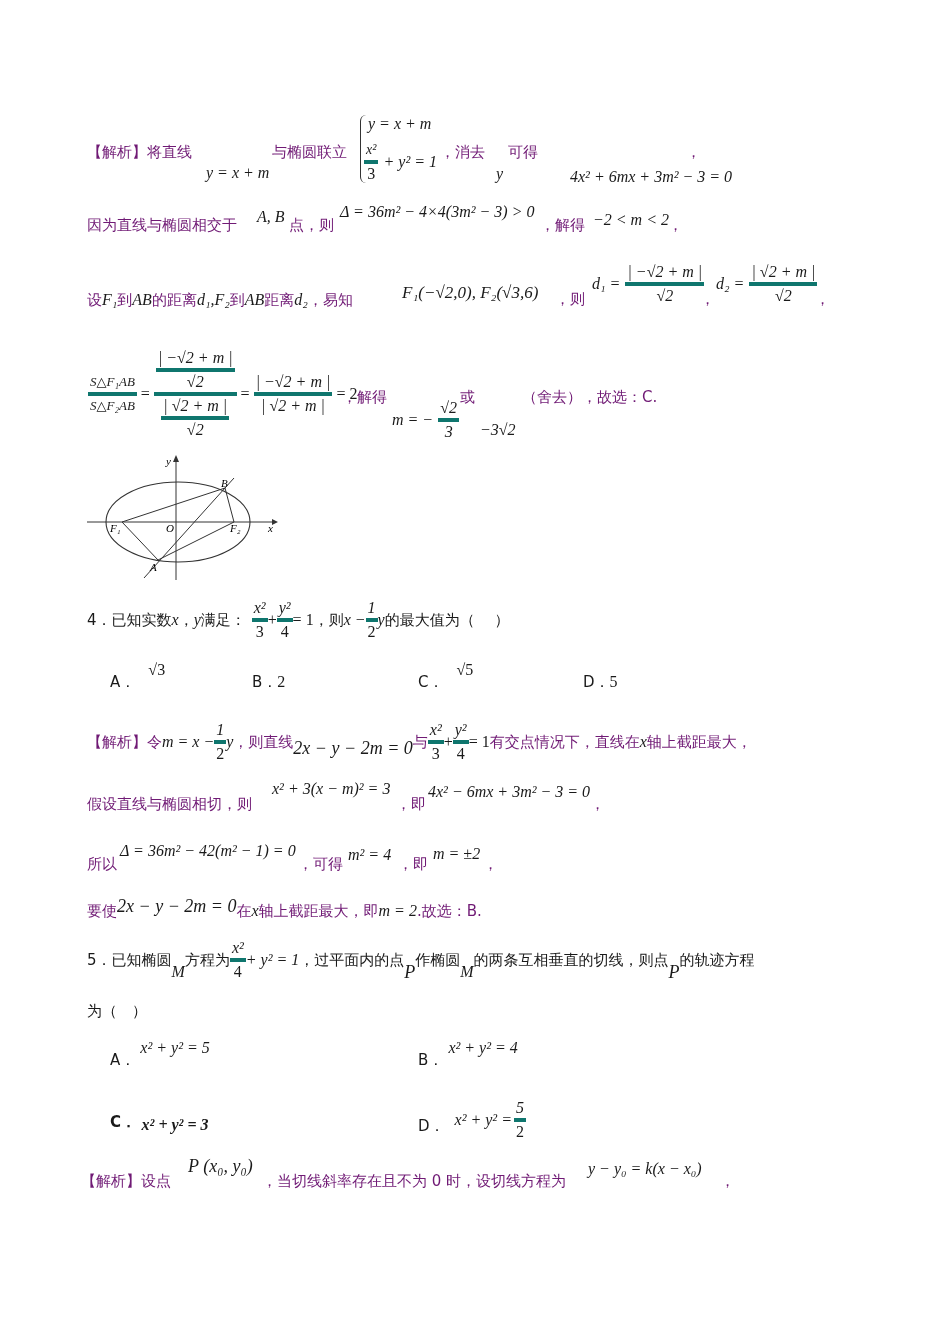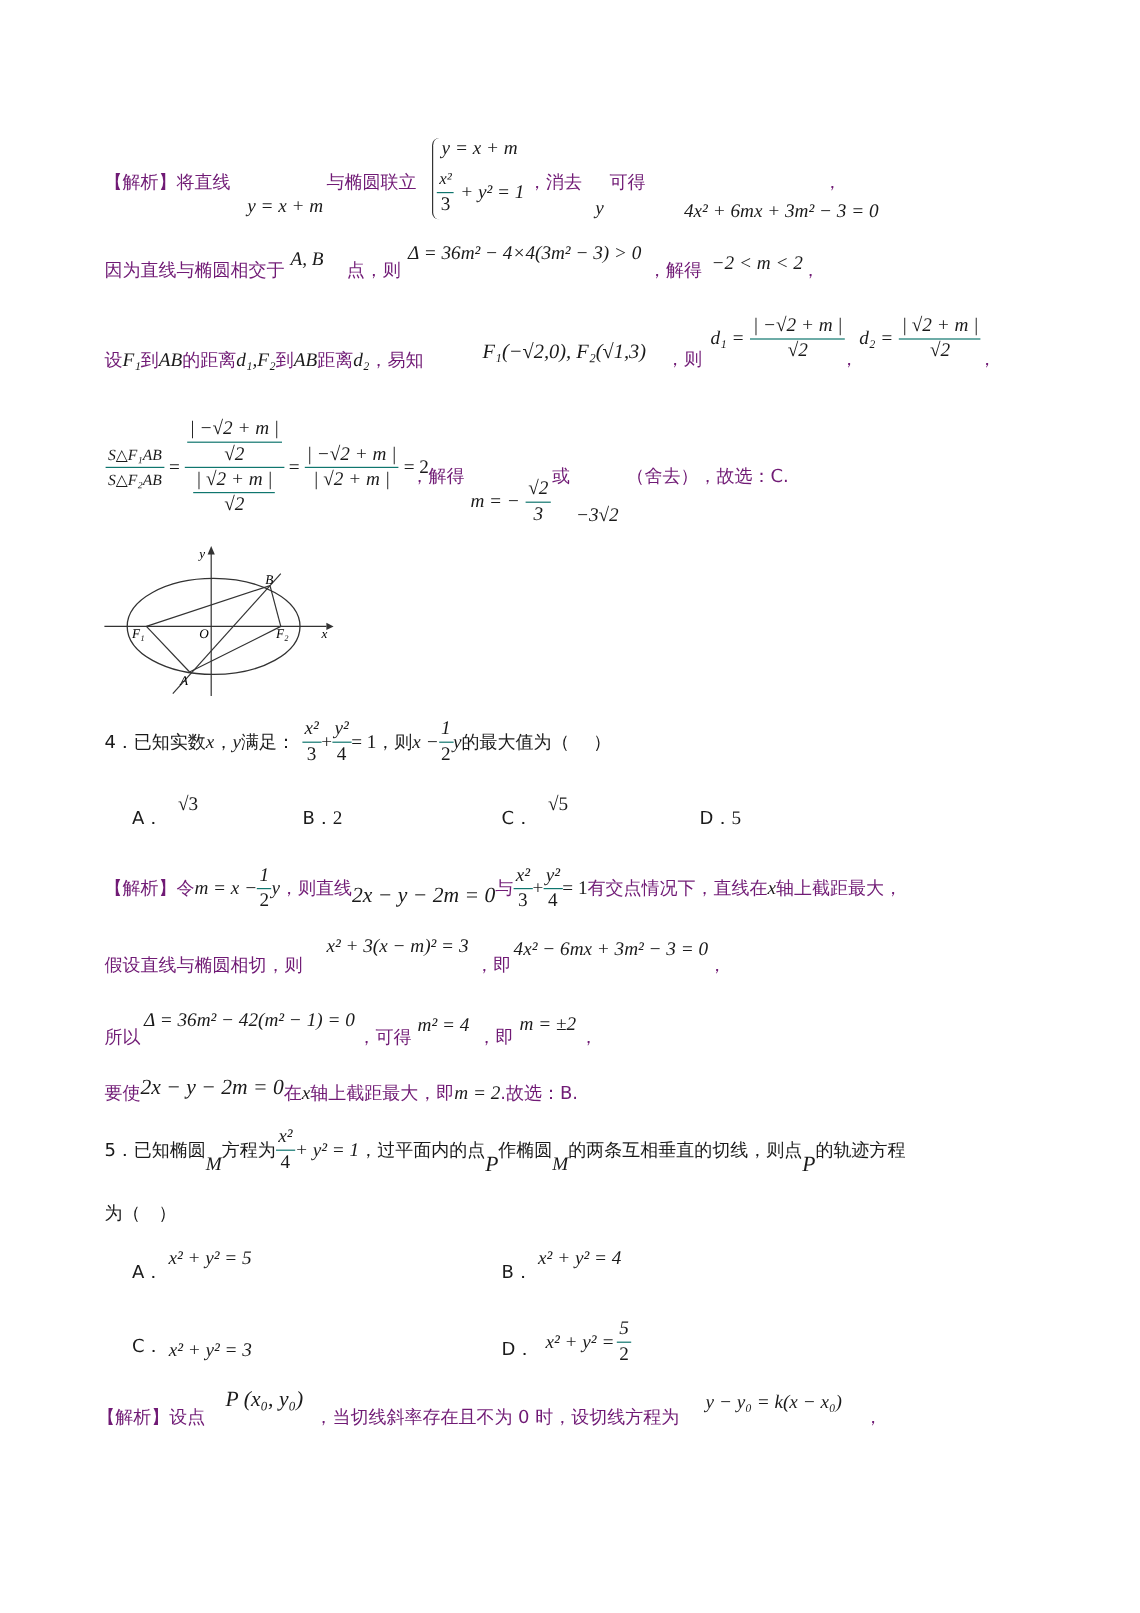--- a/index.html
+++ b/index.html
@@ -5,21 +5,21 @@
   html, body { margin:0; padding:0; background:#ffffff; }
   body { width:950px; height:1344px; position:relative; overflow:hidden;
          font-family:"DejaVu Serif","Liberation Serif",serif; color:#1a1a1a; }
   .abs { position:absolute; white-space:nowrap; }
   .red { color:#701a75; font-family:"DejaVu Sans","Liberation Sans",sans-serif; font-size:15px; }
   .blk { color:#1a1a1a; font-family:"DejaVu Sans","Liberation Sans",sans-serif; font-size:15px; }
   .m { font-family:"Liberation Serif","DejaVu Serif",serif; font-style:italic; font-size:16px; color:#1a1a1a; }
   .mn { font-family:"Liberation Serif","DejaVu Serif",serif; font-size:16px; color:#1a1a1a; }
   .sm { font-size:18px; }
   .frac { display:inline-flex; flex-direction:column; align-items:center; vertical-align:middle; }
-  .frac .num { border-bottom:1px solid #0f766e; padding:0 2px; line-height:20px;font-style:italic; }
+  .frac .num { border-bottom:4px solid #0f766e; padding:0 2px; line-height:20px;font-style:italic; }
   .frac .den { line-height:20px; padding:0 2px; }
   .brace { position:absolute; border-left:1.5px solid #333; border-radius:6px 0 0 6px; }
   svg text { font-family:"Liberation Serif",serif; font-style:italic; }
 </style>
 </head>
 <body>
 
 <span class="abs red" style="left:87px;top:143px;">【解析】将直线</span>
 <span class="abs m" style="left:206px;top:164px;">y = x + m</span>
 <span class="abs red" style="left:272px;top:143px;">与椭圆联立</span>
@@ -32,31 +32,31 @@
   </span>
   <span class="m">+ y² = 1</span>
 </div>
 <span class="abs red" style="left:440px;top:143px;">，消去</span>
 <span class="abs m" style="left:496px;top:165px;">y</span>
 <span class="abs red" style="left:508px;top:143px;">可得</span>
 <span class="abs m sm" style="left:570px;top:168px;font-size:16px;">4x² + 6mx + 3m² − 3 = 0</span>
 <span class="abs red" style="left:686px;top:143px;">，</span>
 
 <span class="abs red" style="left:87px;top:216px;">因为直线与椭圆相交于</span>
-<span class="abs m" style="left:242px;top:208px;">A, B</span>
+<span class="abs m" style="left:257px;top:208px;">A, B</span>
 <span class="abs red" style="left:289px;top:216px;">点，则</span>
 <span class="abs m" style="left:340px;top:203px;">Δ = 36m² − 4×4(3m² − 3) &gt; 0</span>
 <span class="abs red" style="left:540px;top:216px;">，解得</span>
 <span class="abs m" style="left:593px;top:211px;">−2 &lt; m &lt; 2</span>
 <span class="abs red" style="left:668px;top:216px;">，</span>
 
 <div class="abs" style="left:87px;top:290px;">
   <span class="red">设</span><span class="m">F₁</span><span class="red">到</span><span class="m">AB</span><span class="red">的距离</span><span class="m">d₁,F₂</span><span class="red">到</span><span class="m">AB</span><span class="red">距离</span><span class="m">d₂</span><span class="red">，易知</span>
 </div>
-<span class="abs m" style="left:402px;top:283px;font-size:17px;">F₁(−√2,0), F₂(√1,3)</span>
+<span class="abs m" style="left:402px;top:283px;font-size:17px;">F₁(−√2,0), F₂(√3,6)</span>
 <span class="abs red" style="left:555px;top:290px;">，则</span>
 <div class="abs" style="left:592px;top:262px;">
   <span class="m" style="vertical-align:middle">d₁ =</span>
   <span class="frac m">
       <span class="num">| −√2 + m |</span>
       <span class="den">√2</span>
     </span>
 </div>
 <span class="abs red" style="left:700px;top:290px;">，</span>
 <div class="abs" style="left:716px;top:262px;">
@@ -231,21 +231,21 @@
 <span class="abs blk" style="left:87px;top:1002px;">为（　）</span>
 
 <div class="abs" style="left:110px;top:1050px;">
   <span class="blk">A．</span>
   <span class="m" style="position:relative;top:-12px;">x² + y² = 5</span>
 </div>
 <div class="abs" style="left:418px;top:1050px;">
   <span class="blk">B．</span>
   <span class="m" style="position:relative;top:-12px;">x² + y² = 4</span>
 </div>
-<div class="abs" style="left:110px;top:1112px;">
+<div class="abs" style="left:110px;top:1112px;font-weight:bold;">
   <span class="blk">C．</span>
   <span class="m" style="position:relative;top:3px;">x² + y² = 3</span>
 </div>
 <div class="abs" style="left:418px;top:1098px;display:flex;align-items:center;">
   <span class="blk" style="position:relative;top:6px;">D．</span>
   <span class="m" style="margin:0 2px 0 10px;">x² + y² =</span>
   <span class="frac mn">
       <span class="num">5</span>
       <span class="den">2</span>
     </span>

